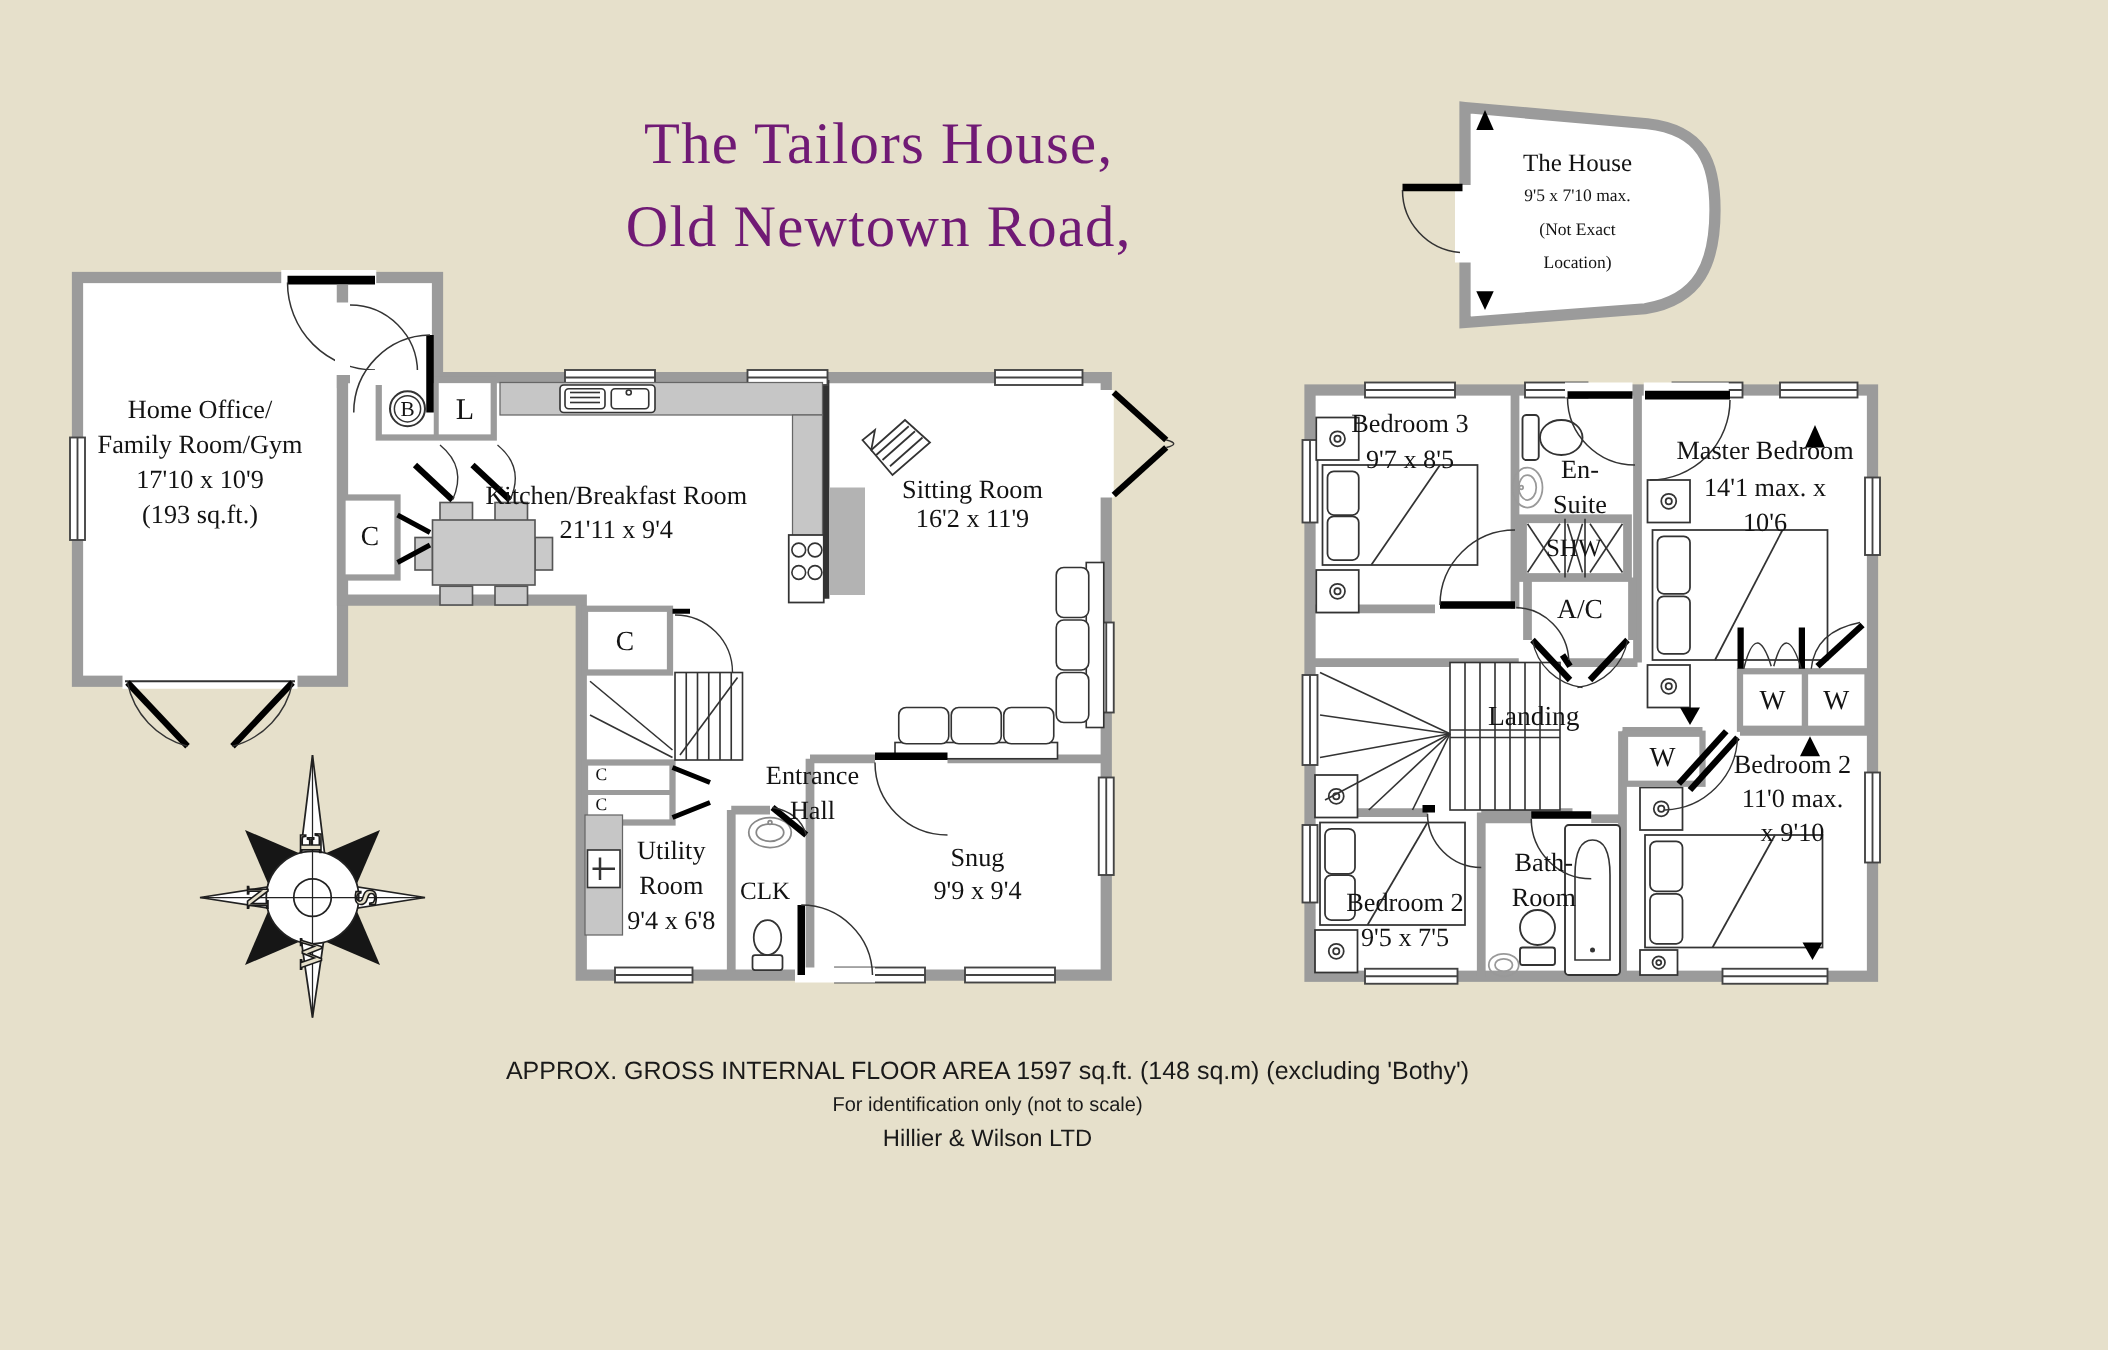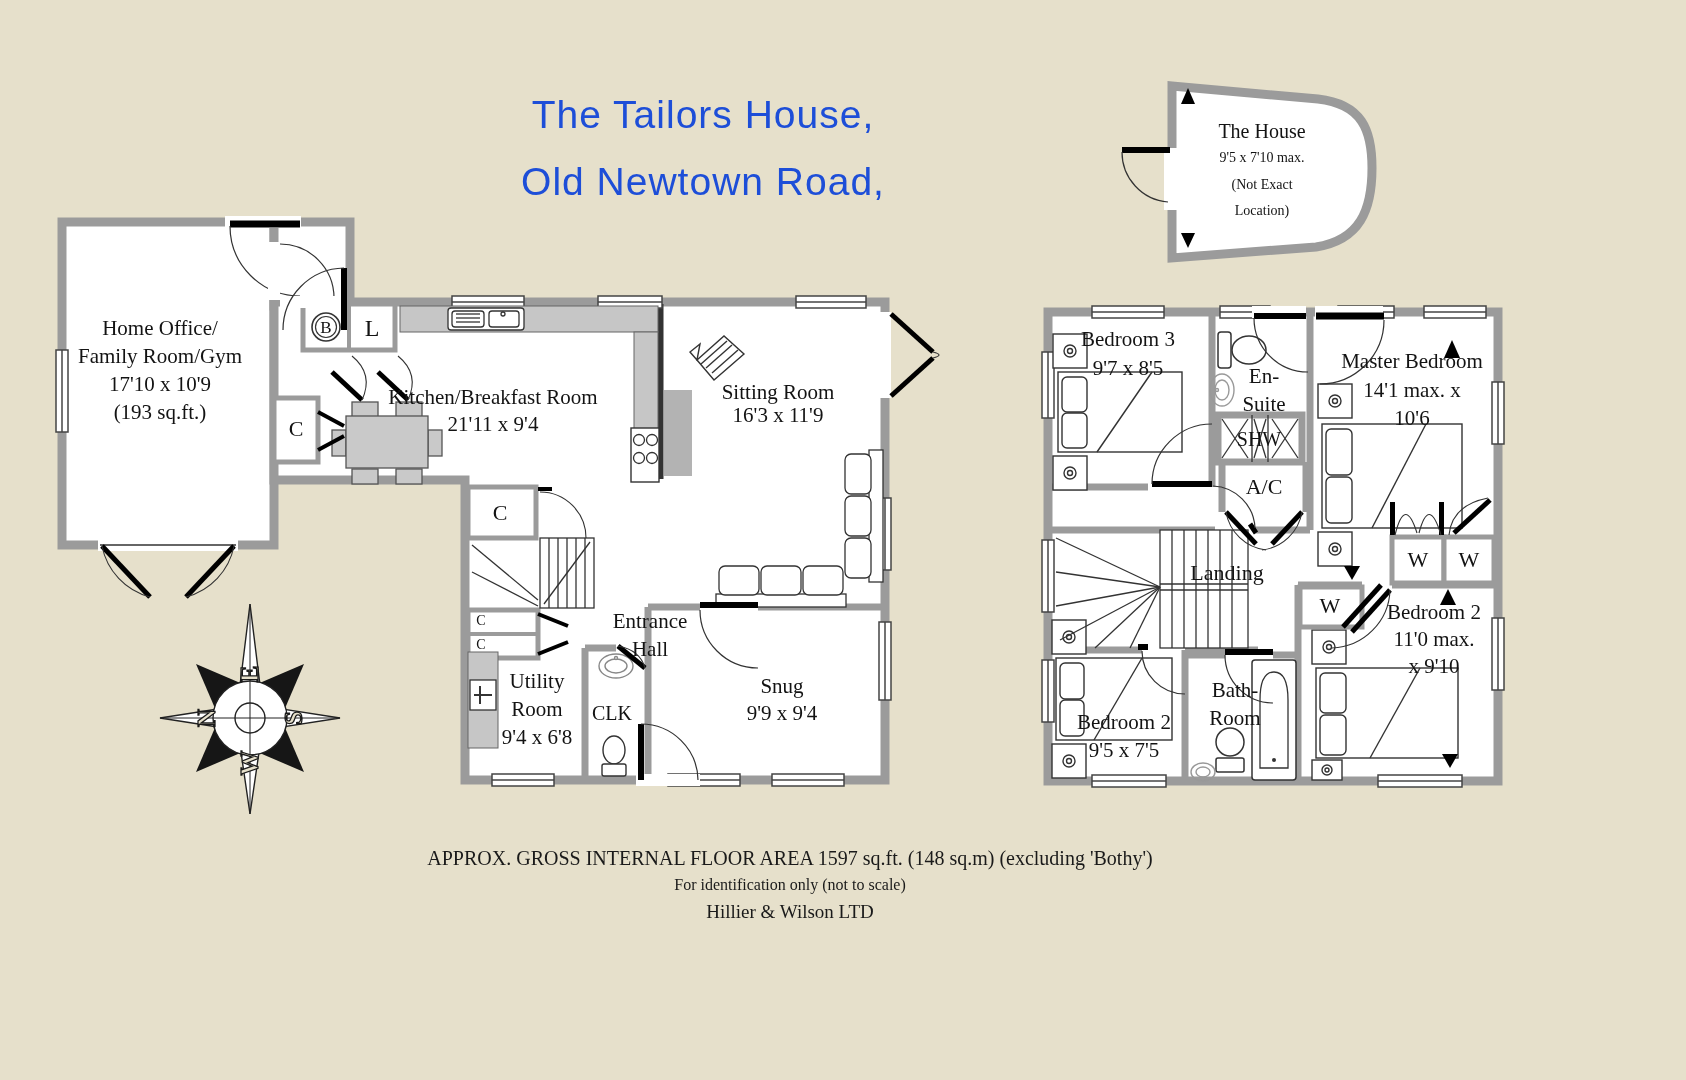--- a/index.html
+++ b/index.html
@@ -1,21 +1,21 @@
 <!DOCTYPE html>
 <html><head>
 <meta charset="utf-8">
 <style>
   html,body{margin:0;padding:0}
   #canvas{position:relative;width:1686px;height:1080px;background:#e6e0cb;overflow:hidden;font-family:"Liberation Serif",serif}
   .plan-svg{position:absolute;left:0;top:0}
   .lbl{position:absolute;transform:translate(-50%,-50%);font-family:"Liberation Serif",serif;color:#131313;font-size:21px;white-space:nowrap;text-align:center;line-height:1}
   .s17{font-size:17px}.s19{font-size:14px}.s20{font-size:20px}.s22{font-size:22px}.s24{font-size:24px}
-  .title-line{position:absolute;transform:translate(-50%,-50%);font-family:Liberation Sans, sans-serif;color:#1d4ed8;font-size:39px;letter-spacing:1px;white-space:nowrap}
-  .footer-line{position:absolute;transform:translate(-50%,-50%);font-family:Liberation Serif, serif;color:#1a1a1a;white-space:nowrap}
+  .title-line{position:absolute;transform:translate(-50%,-50%);font-family:Liberation Serif, serif;color:#701a75;font-size:47px;letter-spacing:1px;white-space:nowrap}
+  .footer-line{position:absolute;transform:translate(-50%,-50%);font-family:Liberation Sans, sans-serif;color:#1a1a1a;white-space:nowrap}
   .cletter{position:absolute;transform:translate(-50%,-50%) rotate(-90deg);font-family:"Liberation Serif",serif;font-weight:bold;font-size:25px;color:#e6e0cb;-webkit-text-stroke:1.3px #1a1a1a}
 </style>
 </head>
 <body>
 
 <div id="canvas">
 
 <svg class="plan-svg" width="1686" height="1080" viewBox="0 0 1686 1080">
 
   <g>
@@ -423,21 +423,21 @@
 <div class="lbl s19" style="left:1262px;top:185px">(Not Exact</div>
 <div class="lbl s19" style="left:1262px;top:211px">Location)</div>
 
 <div class="lbl" style="left:160px;top:328px">Home Office/</div>
 <div class="lbl" style="left:160px;top:356px">Family Room/Gym</div>
 <div class="lbl" style="left:160px;top:384px">17'10 x 10'9</div>
 <div class="lbl" style="left:160px;top:412px">(193 sq.ft.)</div>
 <div class="lbl" style="left:493px;top:397px">Kitchen/Breakfast Room</div>
 <div class="lbl" style="left:493px;top:424px">21'11 x 9'4</div>
 <div class="lbl" style="left:778px;top:392px">Sitting Room</div>
-<div class="lbl" style="left:778px;top:415px">16'3 x 11'9</div>
+<div class="lbl" style="left:778px;top:415px">16'2 x 11'9</div>
 <div class="lbl" style="left:650px;top:621px">Entrance</div>
 <div class="lbl" style="left:650px;top:649px">Hall</div>
 <div class="lbl" style="left:537px;top:681px">Utility</div>
 <div class="lbl" style="left:537px;top:709px">Room</div>
 <div class="lbl" style="left:537px;top:737px">9'4 x 6'8</div>
 <div class="lbl s20" style="left:612px;top:713px">CLK</div>
 <div class="lbl" style="left:782px;top:686px">Snug</div>
 <div class="lbl" style="left:782px;top:713px">9'9 x 9'4</div>
 <div class="lbl s17" style="left:326px;top:327px">B</div>
 <div class="lbl s24" style="left:372px;top:328px">L</div>

